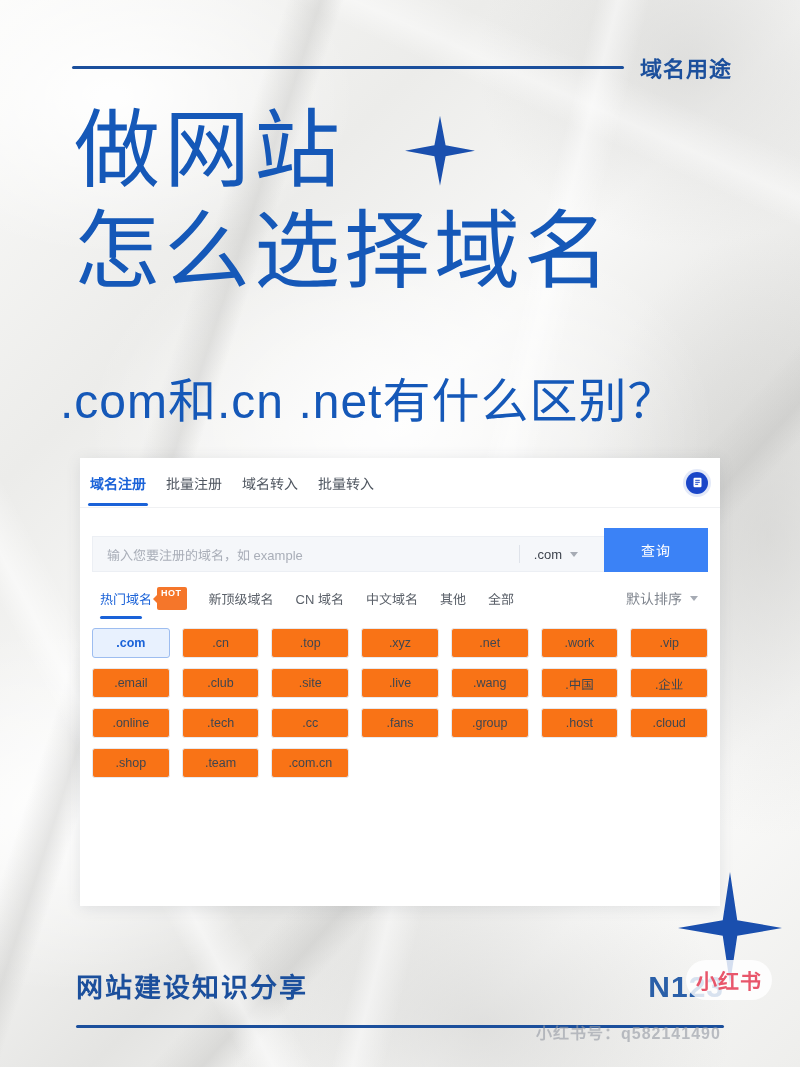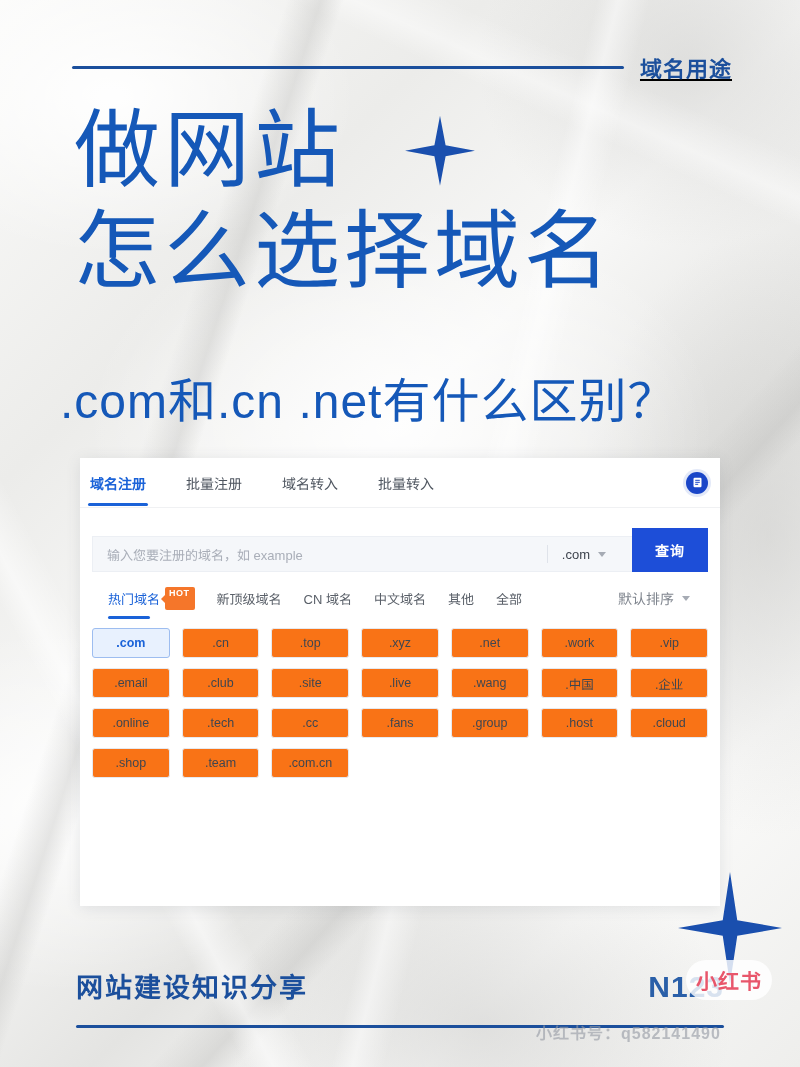--- a/index.html
+++ b/index.html
@@ -45,21 +45,21 @@
       linear-gradient(-72deg, rgba(186,186,184,0) 70%, rgba(186,186,184,.35) 72%, rgba(186,186,184,0) 75%),
       linear-gradient(24deg, rgba(255,255,255,0) 84%, rgba(255,255,255,.45) 86%, rgba(255,255,255,0) 89%);
     pointer-events: none;
   }
 
   
   .top-head {
     position: absolute;
     left: 72px; top: 52px;
     width: 660px; height: 30px;
-    display: flex; align-items: center; gap: 16px; text-decoration: underline;
+    display: flex; align-items: center; gap: 16px;
   }
   .head-rule {
     flex: 1 1 auto;
     height: 3px;
     background: #1b4f9c;
     border-radius: 2px;
   }
   .head-label {
     flex: 0 0 auto;
     font-size: 22px;
@@ -118,21 +118,21 @@
     overflow: hidden;
   }
 
   
   .nav-tabs {
     position: relative;
     height: 50px;
     padding: 0 18px 0 8px;
     display: flex;
     align-items: center;
-    gap: 36px;
+    gap: 16px;
     border-bottom: 1px solid #f0f1f3;
   }
   .nav-tab {
     position: relative;
     font-size: 14px;
     color: #4f5660;
     padding: 14px 2px 13px;
     white-space: nowrap;
     cursor: pointer;
   }
@@ -189,33 +189,33 @@
   }
   .suffix-select {
     display: flex; align-items: center; gap: 8px;
     font-size: 13px; color: #3d434d;
     padding-right: 12px;
     cursor: pointer;
     white-space: nowrap;
   }
   .search-btn {
     flex: 0 0 auto;
-    width: 76px;
-    background: #1d4ed8;
+    width: 104px;
+    background: #3b82f6;
     color: #fff;
     font-size: 14px;
-    font-weight: 700;
+    font-weight: 400;
     display: flex; align-items: center; justify-content: center;
     letter-spacing: 1px;
     cursor: pointer;
   }
 
   
   .filter-row {
-    margin: 16px 28px 0;
+    margin: 16px 20px 0;
     height: 30px;
     display: flex;
     align-items: center;
     gap: 22px;
     position: relative;
   }
   .filter-tab {
     position: relative;
     font-size: 13px;
     color: #5a6069;

